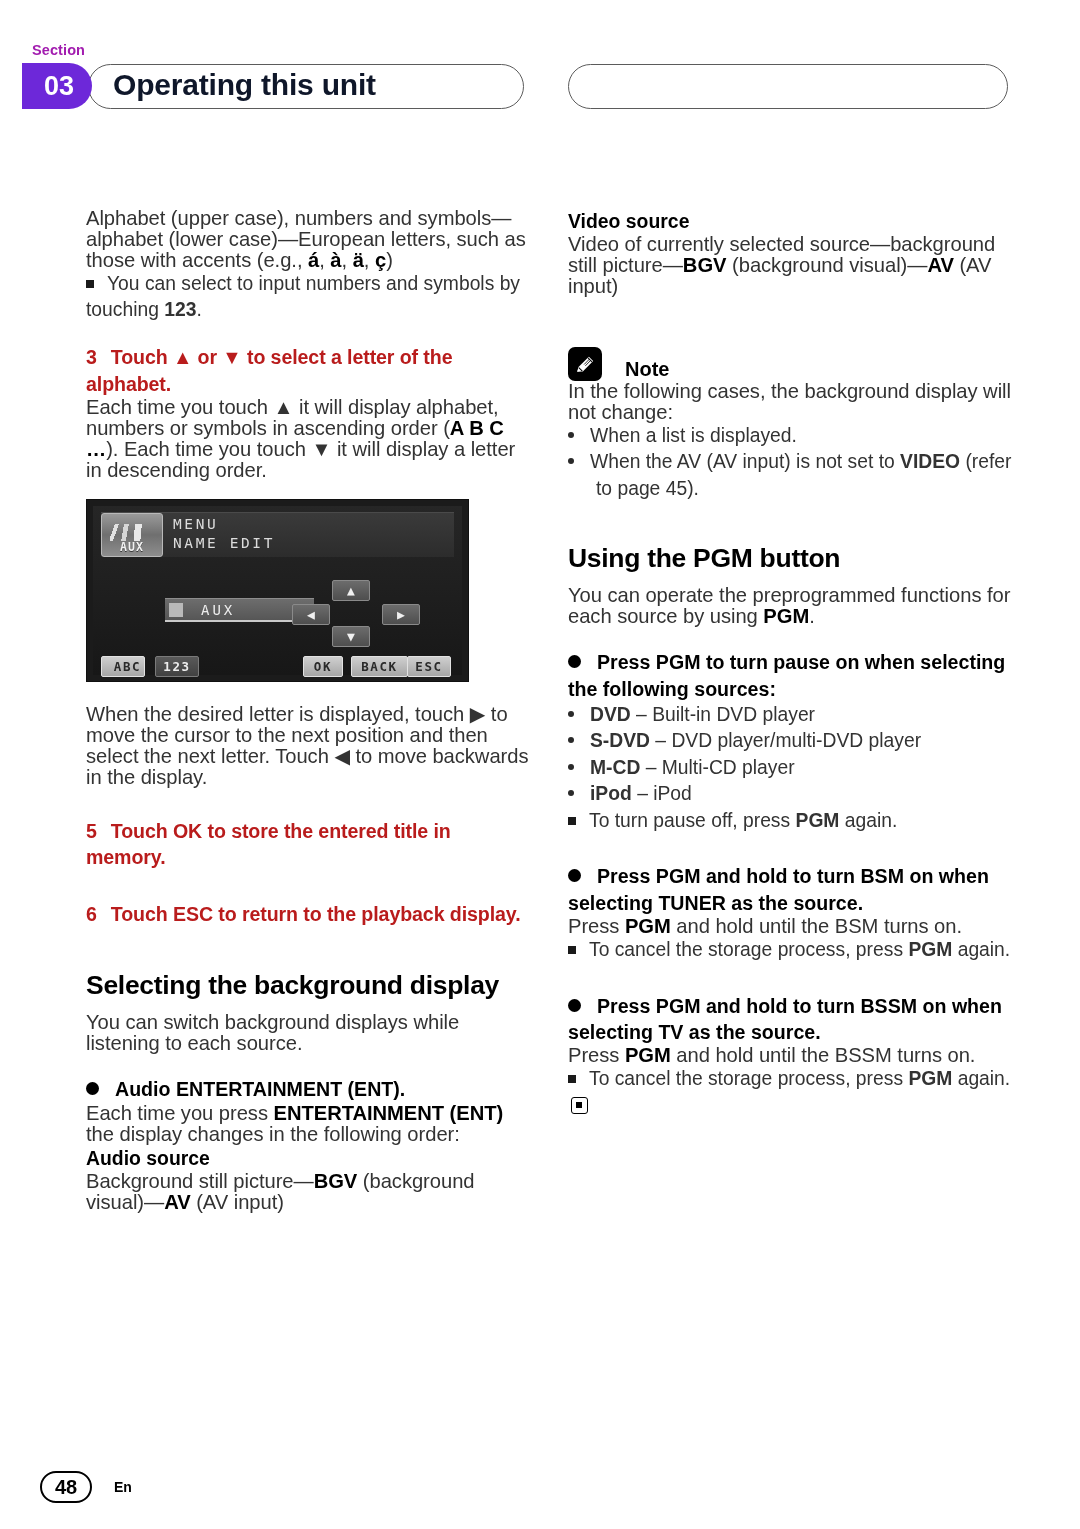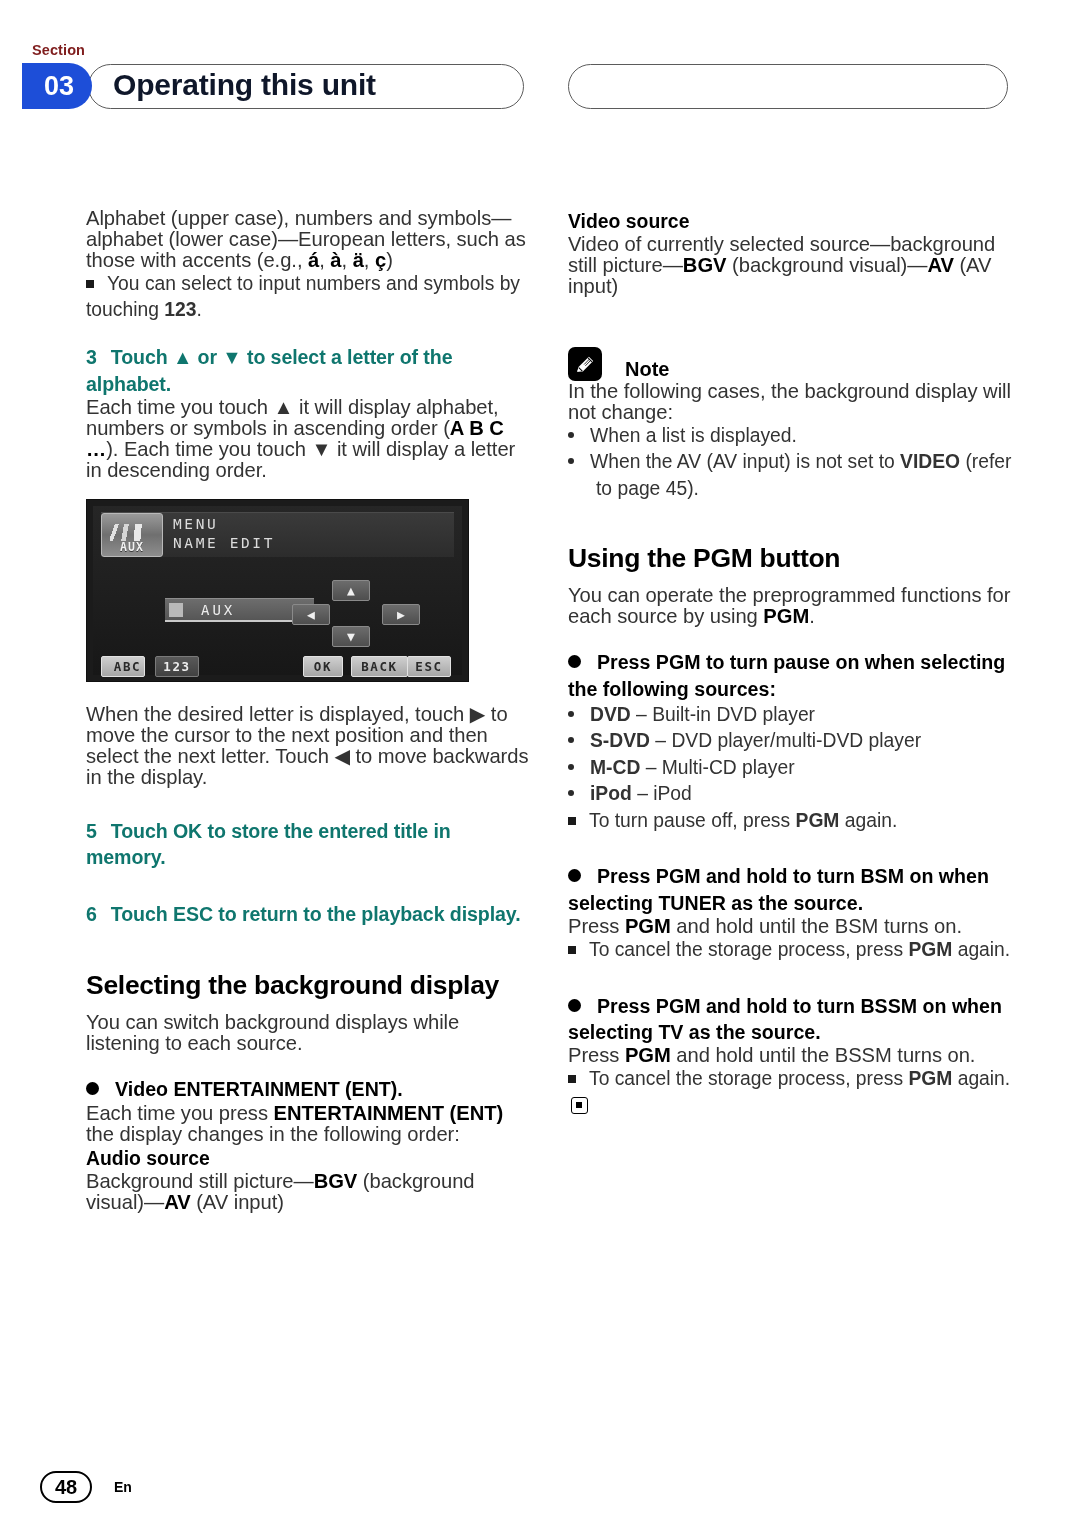--- a/index.html
+++ b/index.html
@@ -24,29 +24,29 @@
     width: 1080px;
     height: 150px;
   }
   .section-label {
     position: absolute;
     left: 32px;
     top: 42px;
     font-size: 14.5px;
     font-weight: bold;
     letter-spacing: .1px;
-    color: #7f1d1d;
+    color: #a21caf;
   }
   .section-tab {
     position: absolute;
     left: 22px;
     top: 63px;
     width: 70px;
     height: 46px;
-    background: #1d4ed8;
+    background: #6d28d9;
     border-radius: 0 23px 23px 0;
     color: #fff;
     font-size: 27px;
     font-weight: bold;
     display: flex;
     align-items: center;
     justify-content: center;
     padding-left: 4px;
     box-sizing: border-box;
   }
@@ -95,21 +95,21 @@
     letter-spacing: -0.05px;
   }
   .body-text b, .bold {
     color: #000;
     font-weight: bold;
   }
   .step {
     font-size: 19.6px;
     line-height: 26.4px;
     font-weight: bold;
-    color: #0f766e;
+    color: #b91c1c;
     letter-spacing: -0.1px;
   }
   .step .num {
     margin-right: 14px;
   }
   .subhead {
     font-size: 19.4px;
     line-height: 26px;
     font-weight: bold;
     color: #000;
@@ -473,21 +473,21 @@
 
   <div style="height:42px"></div>
 
   <div class="h2">Selecting the background display</div>
   <div class="gap-s"></div>
   <div class="body-text">You can switch background displays while listening to each source.</div>
 
   <div class="gap-m"></div>
 
   <div class="big-dot-head">
-    <span class="bdot"></span><span>Video ENTERTAINMENT (ENT).</span>
+    <span class="bdot"></span><span>Audio ENTERTAINMENT (ENT).</span>
   </div>
   <div class="body-text">Each time you press <b>ENTERTAINMENT (ENT)</b> the display changes in the following order:</div>
   <div class="subhead">Audio source</div>
   <div class="body-text">Background still picture—<b>BGV</b> (background visual)—<b>AV</b> (AV input)</div>
 
 </div>
 
 <div class="col col-right">
 
   <div class="subhead">Video source</div>

